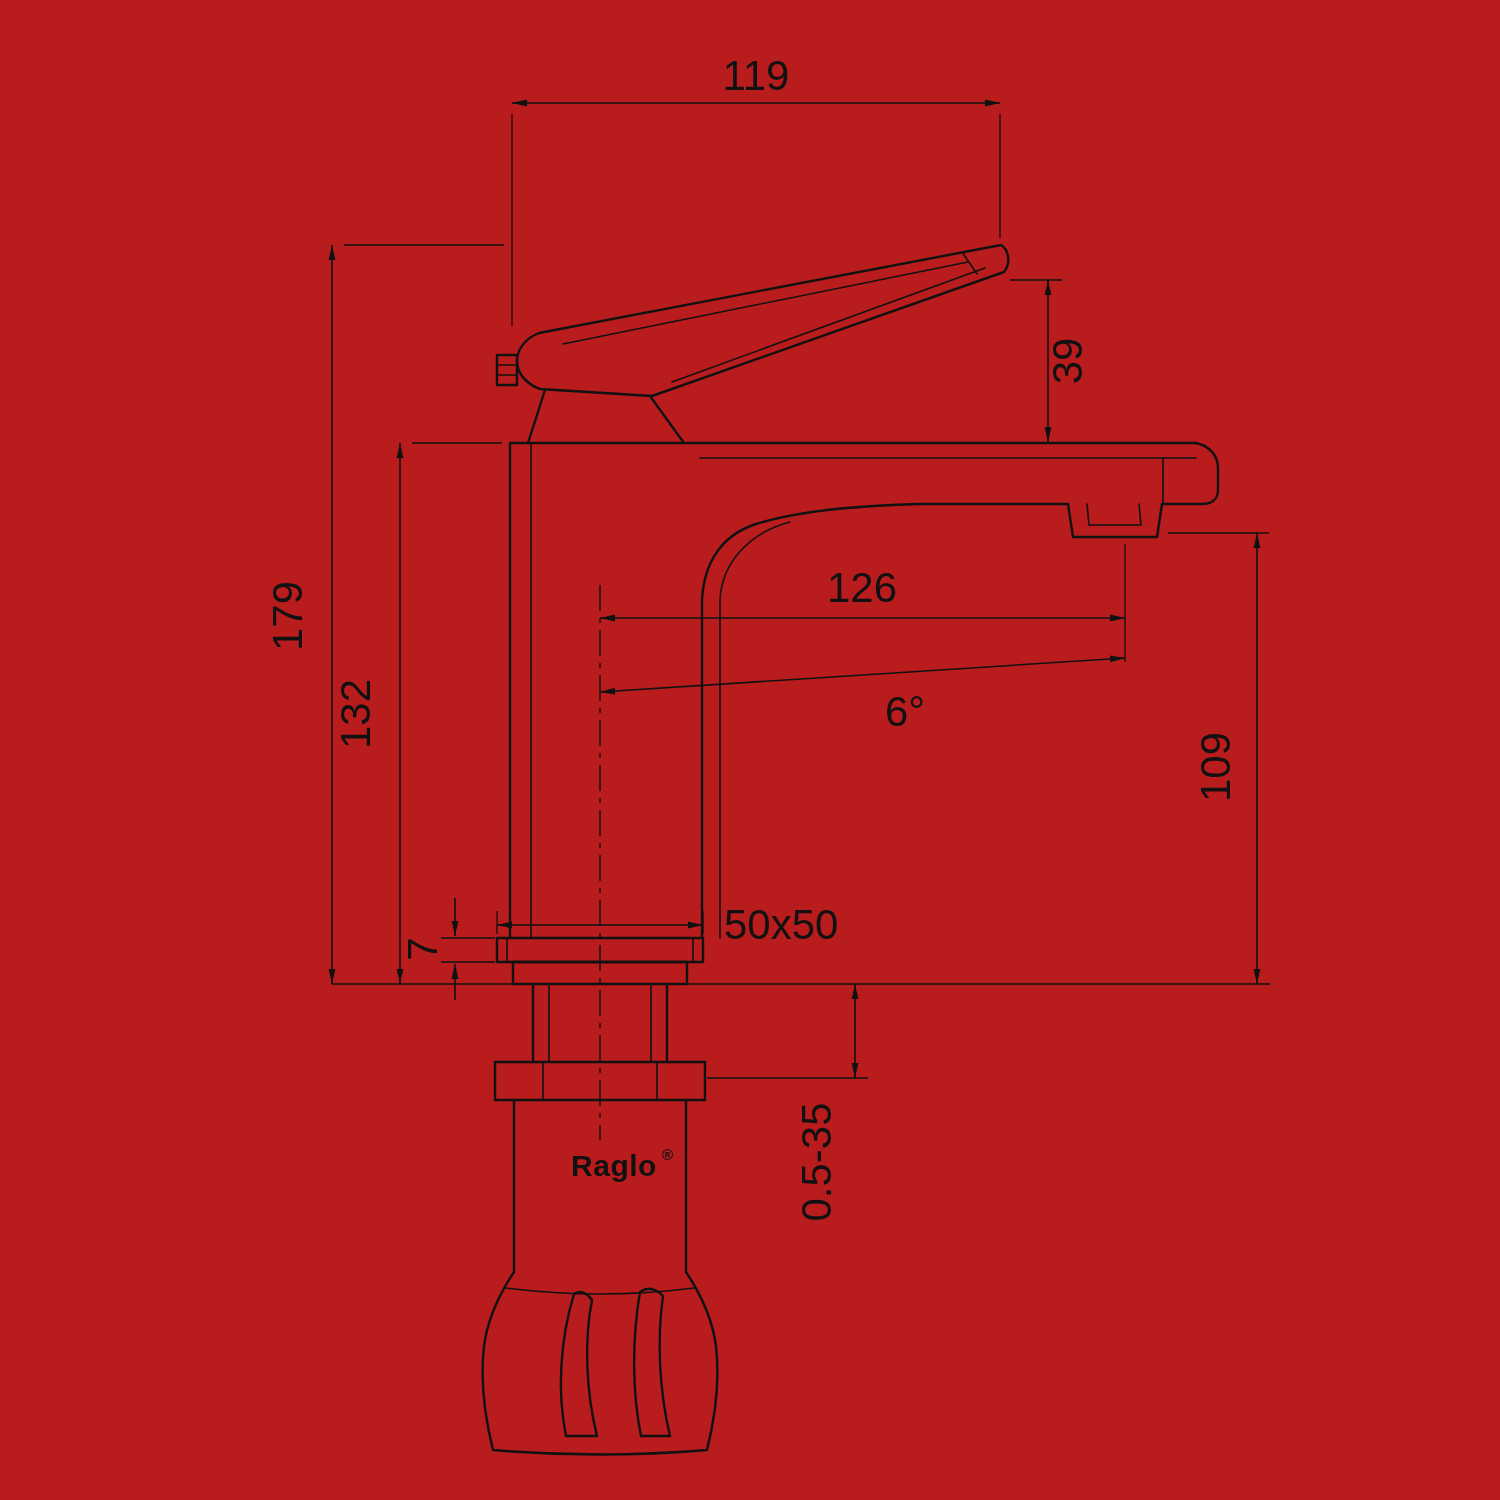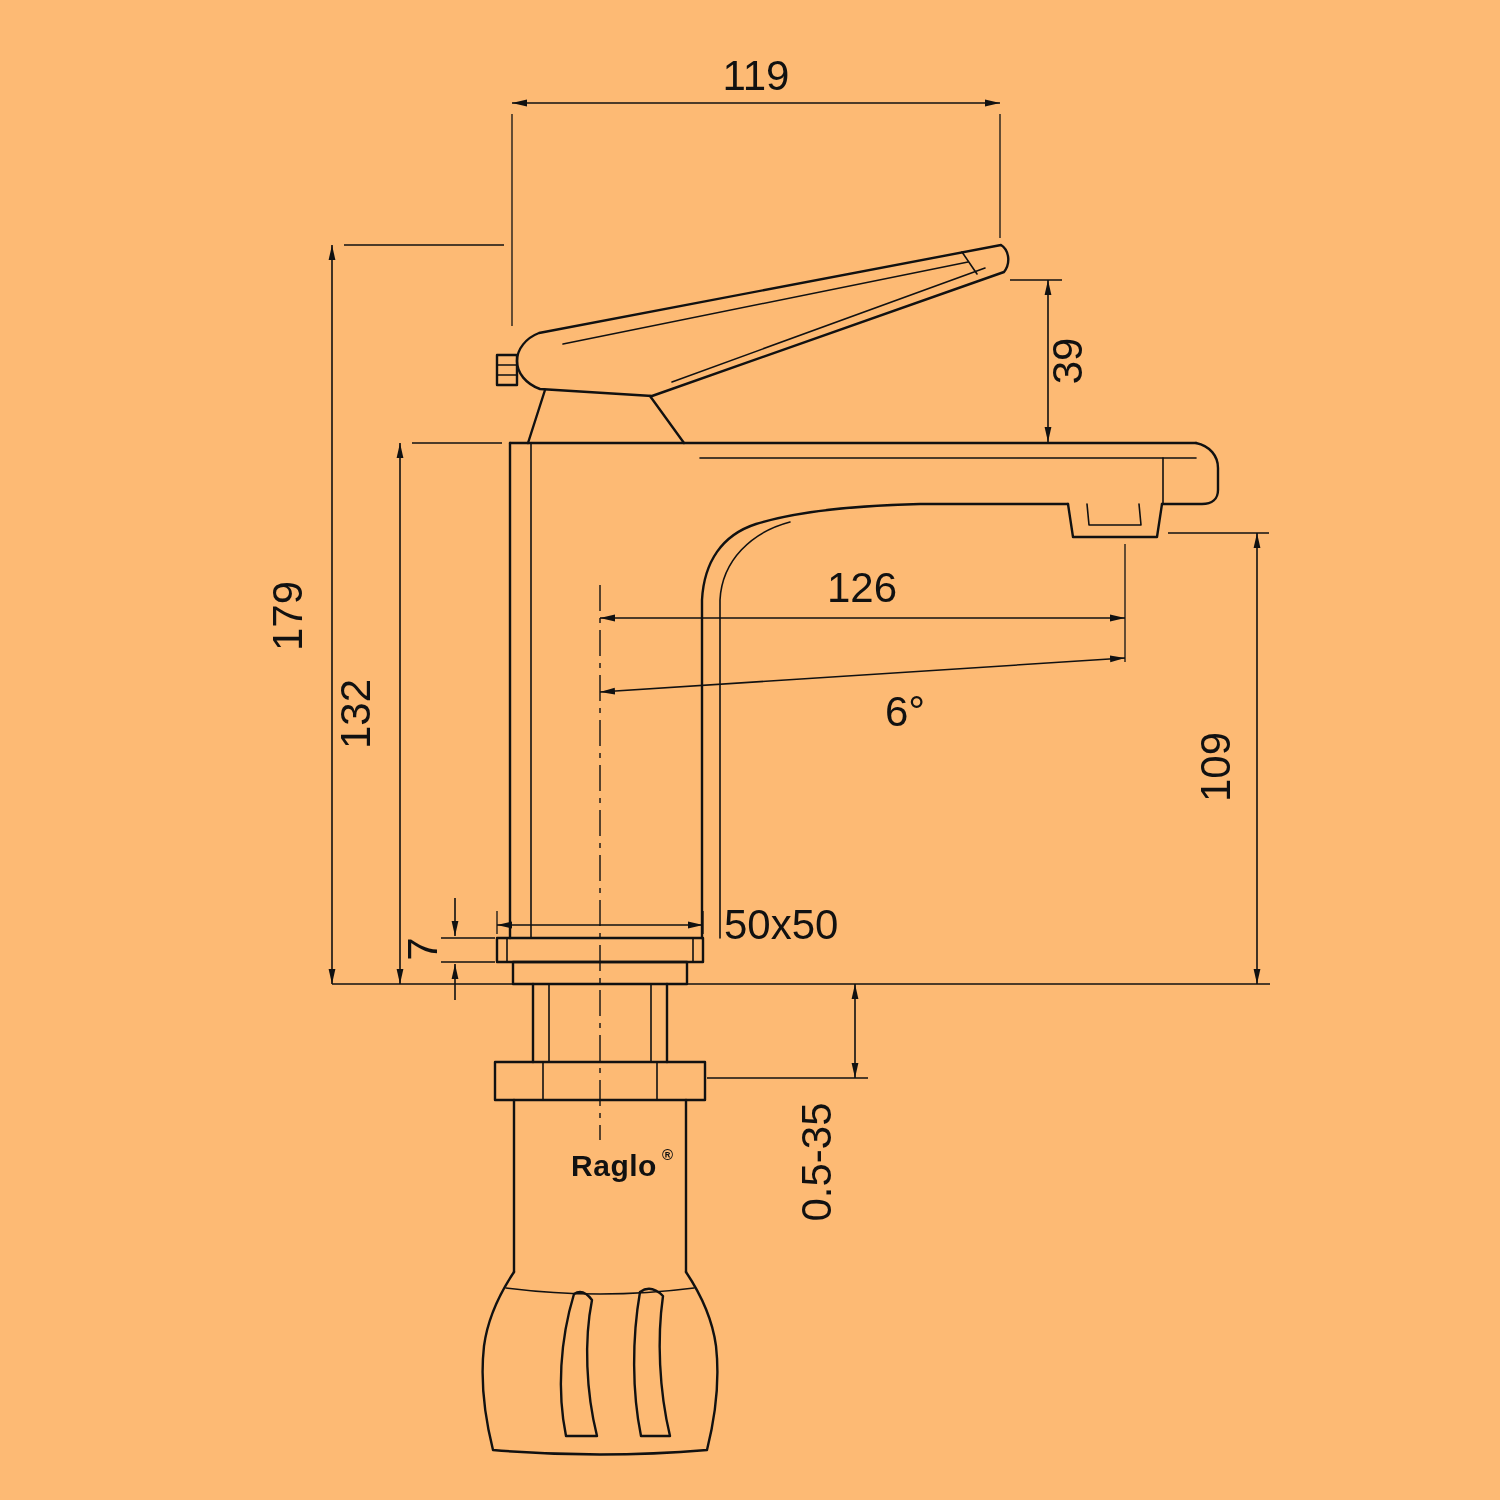--- a/index.html
+++ b/index.html
@@ -1,16 +1,16 @@
 <!DOCTYPE html>
 <html><head>
 <meta charset="utf-8">
 <style>
   html,body{margin:0;padding:0;background:#ffffff;}
-  .page{width:1500px;height:1500px;background:#fdba74;position:relative;overflow:hidden;
+  .page{width:1500px;height:1500px;background:#b91c1c;position:relative;overflow:hidden;
         font-family:"Liberation Sans",sans-serif;}
   svg{display:block;}
   g.outline *{stroke:#111111;stroke-width:2.4;fill:none;stroke-linejoin:round;stroke-linecap:round;}
   g.outline .thin{stroke-width:1.6;}
   g.dims *{stroke:#111111;stroke-width:1.6;fill:none;}
   g.dims .ext{stroke-width:1.3;}
   .centerline{stroke:#111111;stroke-width:1.4;stroke-dasharray:26 7 5 7;fill:none;}
   g.labels text{fill:#111111;stroke:none;font-family:"Liberation Sans",sans-serif;font-size:42px;}
   g.labels text.brand-text{font-size:30px;font-weight:bold;letter-spacing:0.5px;}
   g.labels text.brand-mark{font-size:15px;font-weight:bold;}

